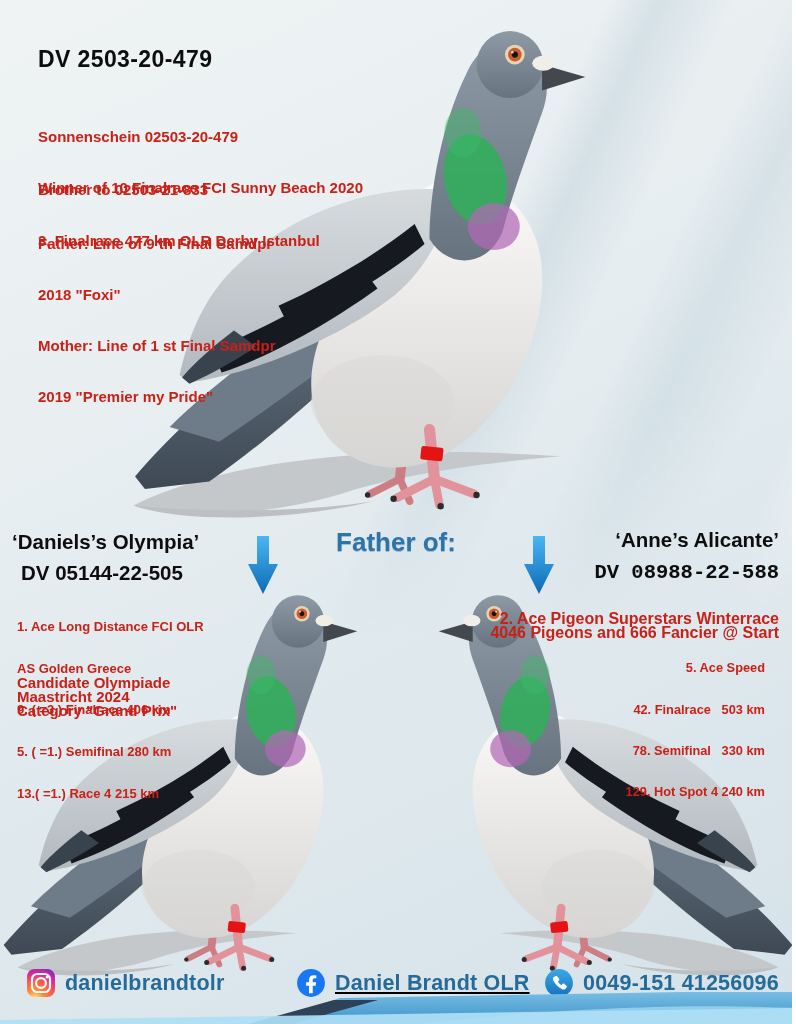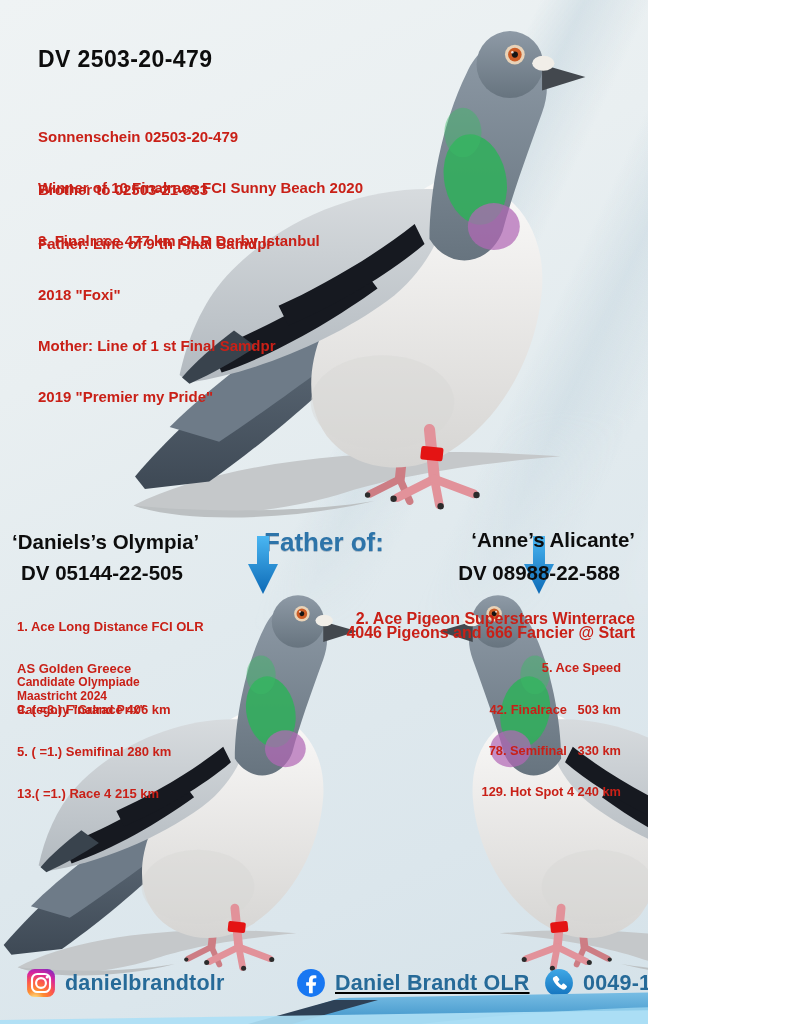--- a/index.html
+++ b/index.html
@@ -1,17 +1,17 @@
 <!DOCTYPE html>
 <html><head>
 <meta charset="utf-8">
 <style>
   html,body{margin:0;padding:0;}
   .poster{
-    position:relative; width:648px; height:1024px; overflow:hidden;
+    position:relative; width:792px; height:1024px; overflow:hidden;
     font-family:"Liberation Sans", sans-serif;
     background:linear-gradient(155deg,#eff3f4 0%,#e9eff1 30%,#e1eaee 55%,#dbe6ec 80%,#d5e2e9 100%);
   }
   .streaks{
     position:absolute; inset:0; pointer-events:none;
     background:
       linear-gradient(115deg, transparent 48%, rgba(170,195,210,.32) 52%, transparent 58%),
       linear-gradient(115deg, transparent 62%, rgba(170,195,210,.26) 67%, transparent 74%),
       linear-gradient(115deg, transparent 78%, rgba(255,255,255,.4) 82%, transparent 88%);
     -webkit-mask-image:linear-gradient(to bottom, #000 0 40%, transparent 62%);
@@ -19,23 +19,23 @@
   }
   .abs{position:absolute;}
   .blk{color:#0d0d0d; font-weight:800;}
   .red{color:#c92017; font-weight:700;}
   .title-main{left:38px; top:46px; font-size:23px; letter-spacing:.4px;}
   .red-block{left:38px; font-size:15px; line-height:17px; white-space:pre;}
   .b1{top:94px;} .b2{top:147px;} .b3{top:201px;}
   .lb-name{left:12px; top:530px; font-size:20.5px;}
   .lb-ring{left:21px; top:561px; font-size:20.5px;}
   .lb-results{left:17px; top:592px; font-size:13px; line-height:13.9px; white-space:pre;}
-  .lb-olymp{left:17px; top:676px; font-size:12px; line-height:13.9px;}
+  .lb-olymp{left:17px; top:676px; font-size:15px; line-height:13.9px;}
   .rb-name{right:13px; top:528px; font-size:20.5px; text-align:right;}
-  .rb-ring{right:28px; top:561px; font-size:20.5px; text-align:left;}
+  .rb-ring{right:13px; top:561px; font-size:20.5px; text-align:left;font-family:Liberation Mono, monospace;}
   .rb-results{right:13px; top:612px; font-size:16px; line-height:13.6px; text-align:right;}
   .rb-speed{right:27px; top:634px; font-size:12.8px; line-height:13.7px; text-align:right; white-space:pre;}
   .father-of{
     left:50%; transform:translateX(-50%); top:527px;
     font-size:26px; font-weight:800; color:#2d74a9;
     text-shadow:0 1px 0 rgba(12,48,88,.25);
   }
   .bird{position:absolute; pointer-events:none;}
   .mirror{transform:scaleX(-1);}
   .footer-bar{position:absolute; left:0; top:964px; width:796px; height:42px;}

